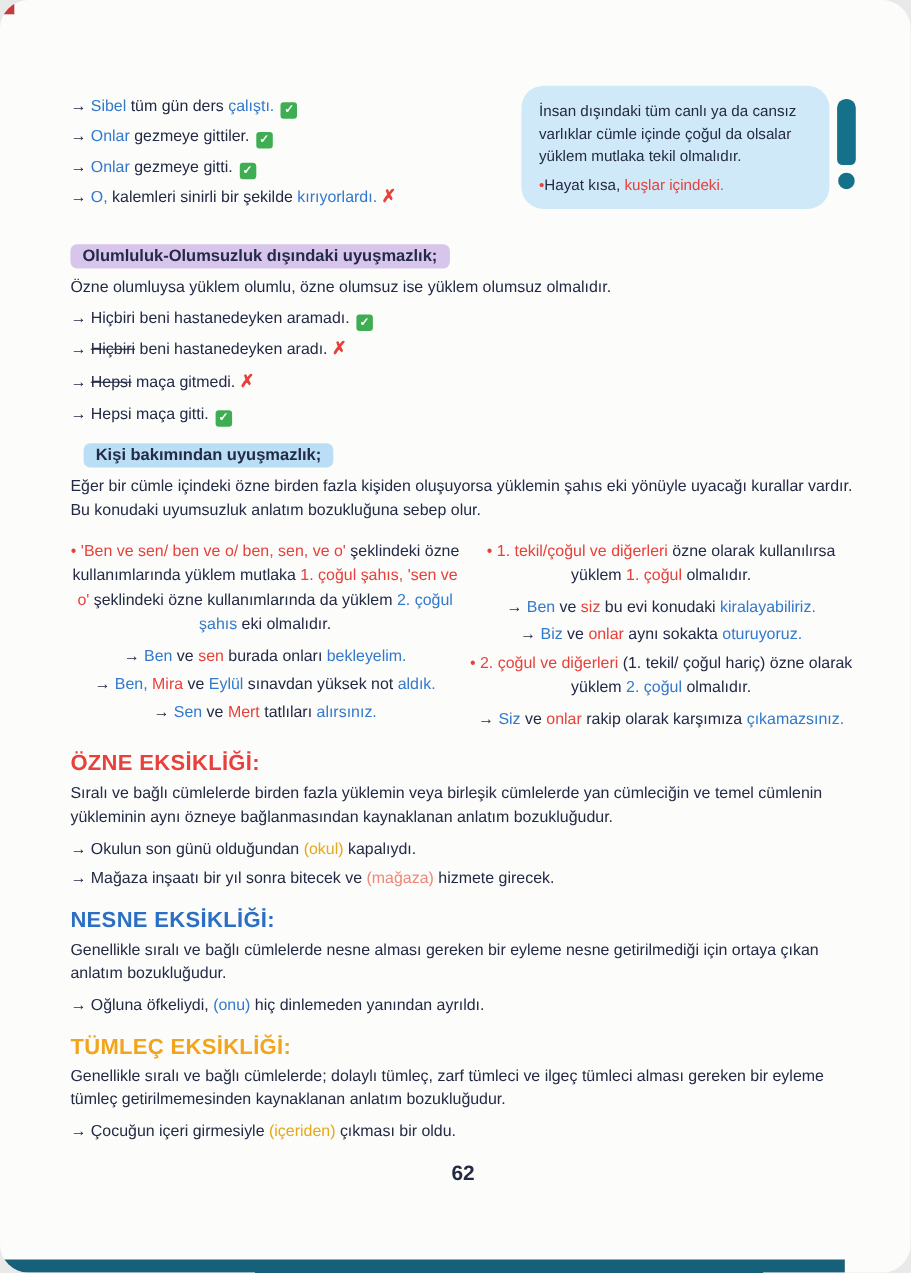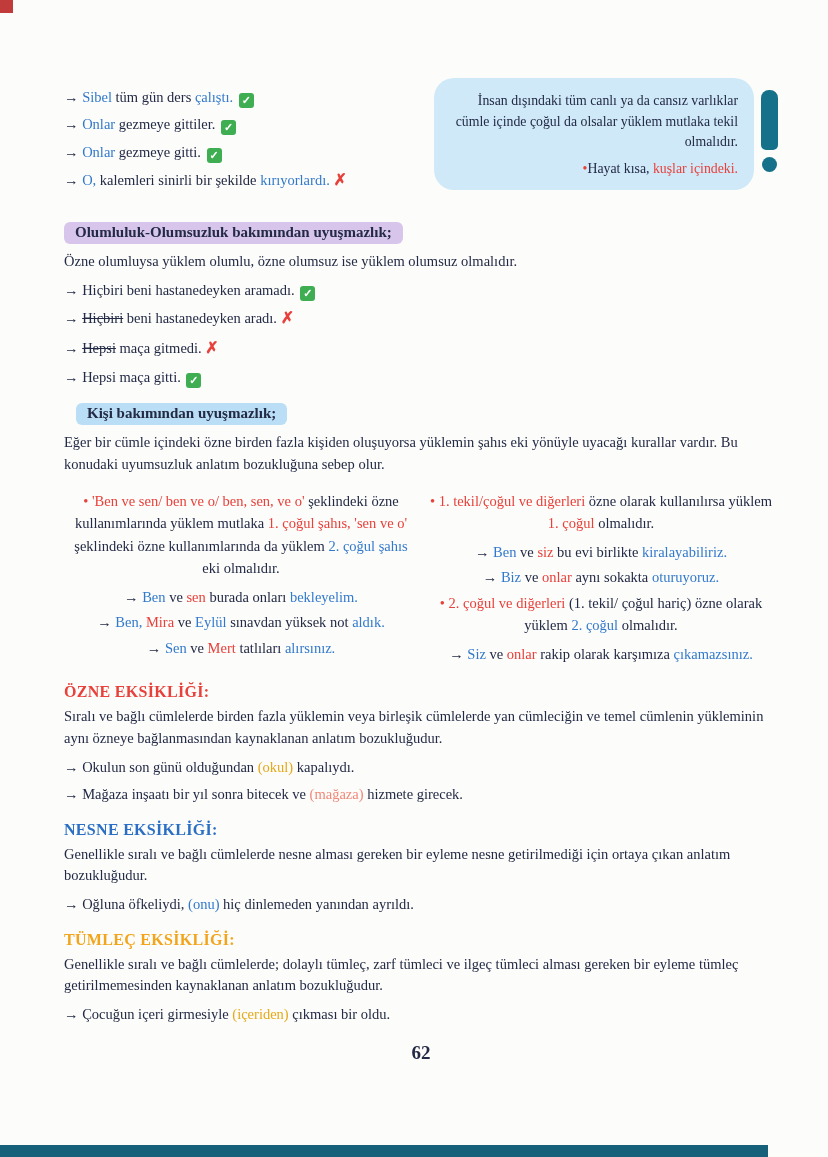--- a/index.html
+++ b/index.html
@@ -1,21 +1,22 @@
 <!DOCTYPE html>
 <html style="--ink: #232a45; --blue: #3279cc; --red: #e8403a; --green: #3fae52; --salmon: #f08878; --gold: #e6a817; --teal: #16607a; --tealmark: #15718a; --boxbg: #cfe9f8; --hlpurple: #d8c5ec; --hlblue: #b9def5; --headblue: #2b6fc4; --headorange: #f2a51c; --corner: #c23b3b;"><head>
 <meta charset="utf-8">
 <style>
   * { margin:0; padding:0; box-sizing:border-box; }
   html,body { background:#e9e9e9; }
   .page {
     width:828px; height:1157px; margin:0 auto; position:relative;
     background:#fcfcfa; overflow:hidden;
-    font-family:Liberation Serif, serif;
+    font-family:Liberation Sans, sans-serif;
     color:var(--ink,#232a45);
+    border-radius:26px;
   }
   .corner-red { position:absolute; top:0; left:0; width:13px; height:13px; background:var(--corner,#c23b3b); }
   .bottom-bar { position:absolute; left:0; bottom:0; width:768px; height:12px; background:var(--teal,#16607a); }
 
   .content { position:absolute; top:78px; left:64px; right:50px; }
 
   .line { font-size:14.5px; line-height:1.55; margin-bottom:5px; }
   .seg { white-space:pre-wrap; }
   .c-dark  { color:var(--ink,#232a45); }
   .c-blue  { color:var(--blue,#3279cc); }
@@ -28,22 +29,22 @@
     display:inline-block; min-width:15px; height:15px; padding:0 1px;
     background:var(--green,#3fae52); color:#fff; font-size:11px; line-height:15px;
     text-align:center; border-radius:3px; font-weight:bold; vertical-align:-2px; margin-left:2px;
   }
   .c-xmark { color:var(--red,#e8403a); font-weight:bold; font-size:16px; }
 
   .top-section { display:flex; justify-content:space-between; align-items:flex-start; margin-bottom:24px; }
   .top-list { width:308px; padding-top:8px; }
   .info-wrap { display:flex; align-items:center; }
   .info-box {
-    width:320px; background:var(--boxbg,#cfe9f8); border-radius:20px;
-    padding:13px 16px 10px; text-align:right; font-size:13.8px; line-height:1.5;
+    width:280px; background:var(--boxbg,#cfe9f8); border-radius:20px;
+    padding:13px 16px 10px; text-align:left; font-size:13.8px; line-height:1.5;
   }
   .info-text { margin-bottom:5px; font-weight:500; }
   .info-box .line { font-size:13.8px; margin-bottom:1px; }
   .excl { display:flex; flex-direction:column; align-items:center; margin-left:7px; margin-top:-6px; }
   .excl-bar { width:17px; height:60px; background:var(--tealmark,#15718a); border-radius:8px 8px 5px 5px; }
   .excl-dot { width:15px; height:15px; background:var(--tealmark,#15718a); border-radius:50%; margin-top:7px; }
 
   .section { margin-bottom:15px; }
   .hl {
     display:inline-block; padding:2px 11px 3px; border-radius:6px;
@@ -51,21 +52,21 @@
   }
   .hl-purple { background:var(--hlpurple,#d8c5ec); }
   .hl-blue   { background:var(--hlblue,#b9def5);margin-left:12px; }
   .body { font-size:14.5px; line-height:1.5; margin-bottom:6px; }
 
   .columns { display:flex; gap:6px; margin-top:14px;justify-content:center; }
   .col { flex:1; text-align:center; }
   .col .line { margin-bottom:3px; }
   .col .bullet-line { margin-bottom:6px; }
 
-  .heading { font-size:16px; font-weight:bold; letter-spacing:0.3px; margin:10px 0 5px; }
+  .heading { font-size:20px; font-weight:bold; letter-spacing:0.3px; margin:10px 0 5px; }
   .heading.red    { color:var(--red,#e8403a); }
   .heading.blue   { color:var(--headblue,#2b6fc4); }
   .heading.orange { color:var(--headorange,#f2a51c); }
 
   .page-number { text-align:center; font-size:19px; font-weight:bold; margin-top:16px; }
 </style>
 </head>
 <body>
 
 <div class="page">
@@ -86,41 +87,41 @@
           <div class="line"><span class="seg c-red">•</span><span class="seg c-dark">Hayat kısa, </span><span class="seg c-red">kuşlar içindeki.</span></div>
         </div>
         <div class="excl">
           <div class="excl-bar"></div>
           <div class="excl-dot"></div>
         </div>
       </div>
     </div>
 
     <div class="section">
-      <span class="hl hl-purple">Olumluluk-Olumsuzluk bakımından uyuşmazlık;</span>
+      <span class="hl hl-purple">Olumluluk-Olumsuzluk dışındaki uyuşmazlık;</span>
       <p class="body">Özne olumluysa yüklem olumlu, özne olumsuz ise yüklem olumsuz olmalıdır.</p>
       <div class="line"><span class="seg c-arrow">→ </span><span class="seg c-dark">Hiçbiri beni hastanedeyken aramadı. </span><span class="seg c-check">✓</span></div>
       <div class="line"><span class="seg c-arrow">→ </span><span class="seg c-strike">Hiçbiri</span><span class="seg c-dark"> beni hastanedeyken aradı. </span><span class="seg c-xmark">✗</span></div>
       <div class="line"><span class="seg c-arrow">→ </span><span class="seg c-strike">Hepsi</span><span class="seg c-dark"> maça gitmedi. </span><span class="seg c-xmark">✗</span></div>
       <div class="line"><span class="seg c-arrow">→ </span><span class="seg c-dark">Hepsi maça gitti. </span><span class="seg c-check">✓</span></div>
     </div>
 
     <div class="section">
       <span class="hl hl-blue">Kişi bakımından uyuşmazlık;</span>
       <p class="body">Eğer bir cümle içindeki özne birden fazla kişiden oluşuyorsa yüklemin şahıs eki yönüyle uyacağı kurallar vardır. Bu konudaki uyumsuzluk anlatım bozukluğuna sebep olur.</p>
       <div class="columns">
         <div class="col">
           <div class="line bullet-line"><span class="seg c-red">• </span><span class="seg c-red">'Ben ve sen/ ben ve o/ ben, sen, ve o'</span><span class="seg c-dark"> şeklindeki özne kullanımlarında yüklem mutlaka </span><span class="seg c-red">1. çoğul şahıs,</span><span class="seg c-red"> 'sen ve o'</span><span class="seg c-dark"> şeklindeki özne kullanımlarında da yüklem </span><span class="seg c-blue">2. çoğul şahıs</span><span class="seg c-dark"> eki olmalıdır.</span></div>
           <div class="line"><span class="seg c-arrow">→ </span><span class="seg c-blue">Ben</span><span class="seg c-dark"> ve </span><span class="seg c-red">sen</span><span class="seg c-dark"> burada onları </span><span class="seg c-blue">bekleyelim.</span></div>
           <div class="line"><span class="seg c-arrow">→ </span><span class="seg c-blue">Ben,</span><span class="seg c-dark"> </span><span class="seg c-red">Mira</span><span class="seg c-dark"> ve </span><span class="seg c-blue">Eylül</span><span class="seg c-dark"> sınavdan yüksek not </span><span class="seg c-blue">aldık.</span></div>
           <div class="line"><span class="seg c-arrow">→ </span><span class="seg c-blue">Sen</span><span class="seg c-dark"> ve </span><span class="seg c-red">Mert</span><span class="seg c-dark"> tatlıları </span><span class="seg c-blue">alırsınız.</span></div>
         </div>
         <div class="col">
           <div class="line bullet-line"><span class="seg c-red">• </span><span class="seg c-red">1. tekil/çoğul ve diğerleri</span><span class="seg c-dark"> özne olarak kullanılırsa yüklem </span><span class="seg c-red">1. çoğul</span><span class="seg c-dark"> olmalıdır.</span></div>
-          <div class="line"><span class="seg c-arrow">→ </span><span class="seg c-blue">Ben</span><span class="seg c-dark"> ve </span><span class="seg c-red">siz</span><span class="seg c-dark"> bu evi birlikte </span><span class="seg c-blue">kiralayabiliriz.</span></div>
+          <div class="line"><span class="seg c-arrow">→ </span><span class="seg c-blue">Ben</span><span class="seg c-dark"> ve </span><span class="seg c-red">siz</span><span class="seg c-dark"> bu evi konudaki </span><span class="seg c-blue">kiralayabiliriz.</span></div>
           <div class="line"><span class="seg c-arrow">→ </span><span class="seg c-blue">Biz</span><span class="seg c-dark"> ve </span><span class="seg c-red">onlar</span><span class="seg c-dark"> aynı sokakta </span><span class="seg c-blue">oturuyoruz.</span></div>
           <div class="line bullet-line"><span class="seg c-red">• </span><span class="seg c-red">2. çoğul ve diğerleri</span><span class="seg c-dark"> (1. tekil/ çoğul hariç) özne olarak yüklem </span><span class="seg c-blue">2. çoğul</span><span class="seg c-dark"> olmalıdır.</span></div>
           <div class="line"><span class="seg c-arrow">→ </span><span class="seg c-blue">Siz</span><span class="seg c-dark"> ve </span><span class="seg c-red">onlar</span><span class="seg c-dark"> rakip olarak karşımıza </span><span class="seg c-blue">çıkamazsınız.</span></div>
         </div>
       </div>
     </div>
 
     <div class="section">
       <h3 class="heading red">ÖZNE EKSİKLİĞİ:</h3>
       <p class="body">Sıralı ve bağlı cümlelerde birden fazla yüklemin veya birleşik cümlelerde yan cümleciğin ve temel cümlenin yükleminin aynı özneye bağlanmasından kaynaklanan anlatım bozukluğudur.</p>

